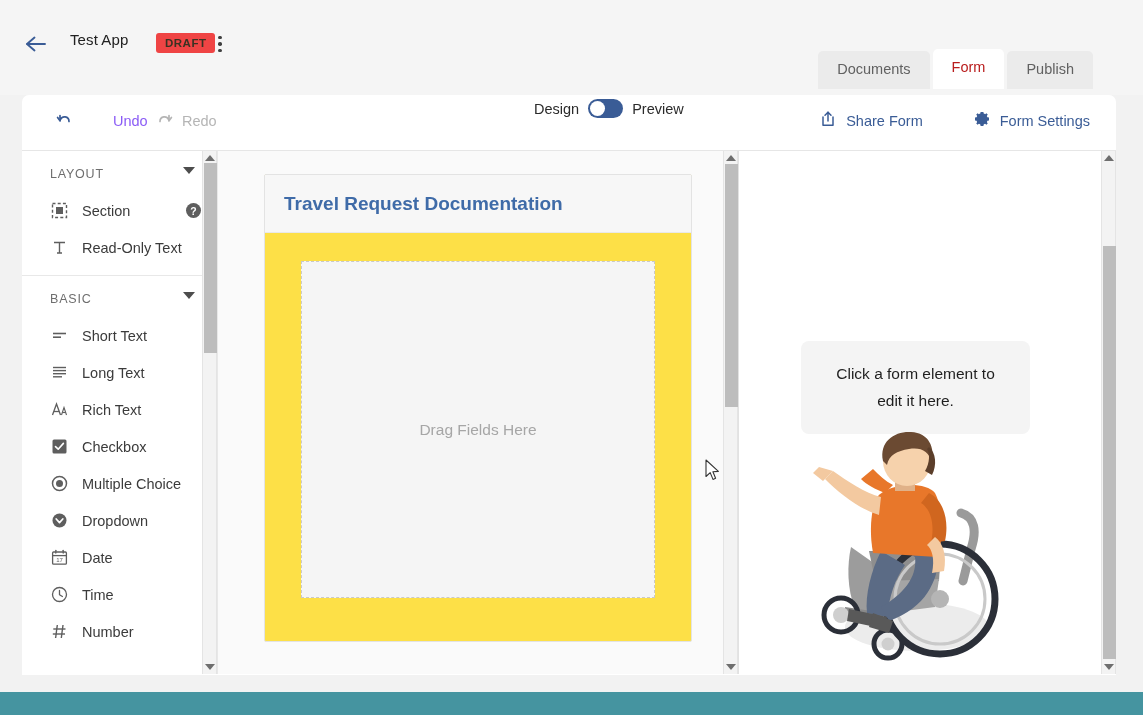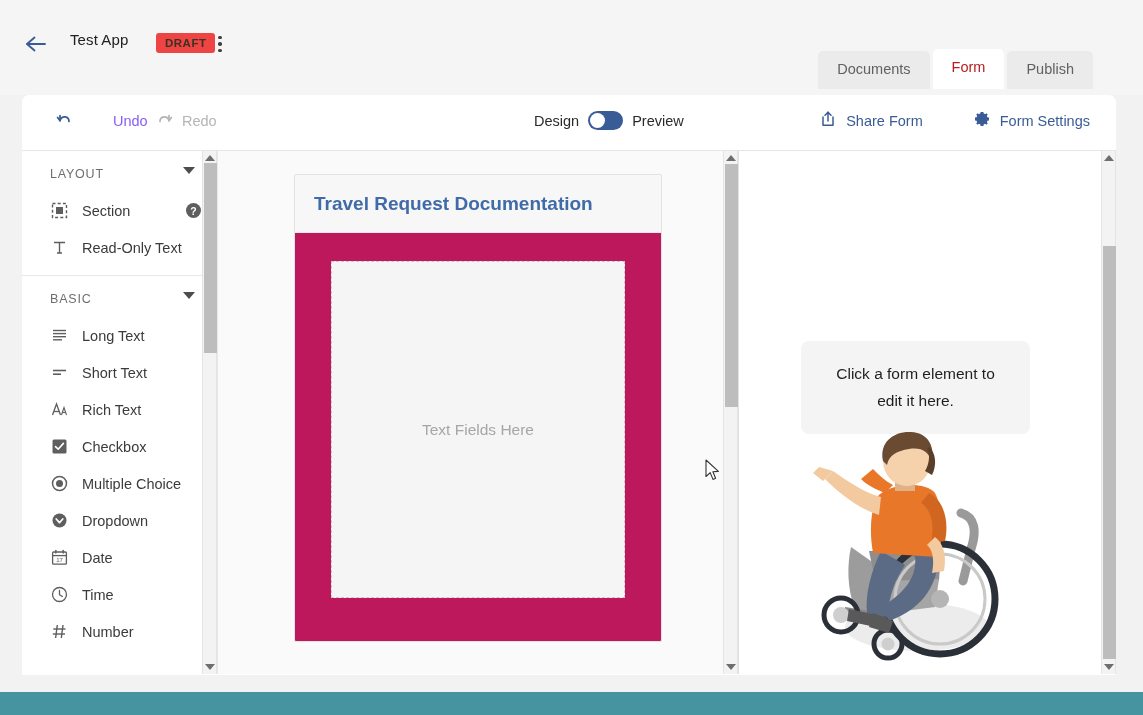--- a/index.html
+++ b/index.html
@@ -50,21 +50,21 @@
 
   
   .toolbar { position: relative; height: 56px; border-bottom: 1px solid #e6e6e6; }
   .tb-btn {
     position: absolute; display: flex; align-items: center; gap: 9px;
     font-size: 14.5px; cursor: pointer; top: 16px;
   }
   .tb-undo { left: 34px; color: #8b5cf6; gap: 40px; }
   .tb-redo { left: 134px; color: #b5b5b5; cursor: default; }
   .toggle-wrap {
-    position: absolute; left: 512px; top: 16px; display: flex; align-items: center; gap: 9px;
+    position: absolute; left: 512px; top: 4px; display: flex; align-items: center; gap: 9px;
     font-size: 14.5px; color: #2b2b2b;
   }
   .toggle {
     width: 35px; height: 19px; border-radius: 10px; background: #3a5c96;
     position: relative; cursor: pointer; flex: 0 0 auto;
   }
   .toggle .knob {
     position: absolute; left: 2px; top: 2px; width: 15px; height: 15px;
     border-radius: 50%; background: #ffffff;
   }
@@ -94,22 +94,22 @@
   .ficon { width: 19px; height: 19px; flex: 0 0 19px; display: flex; align-items: center; justify-content: center; color: #5e5e5e; }
   .help-dot {
     position: absolute; right: 16px; top: 11px; width: 15px; height: 15px; border-radius: 50%;
     background: #5e5e5e; color: #fff; font-size: 10.5px; font-weight: 700;
     display: flex; align-items: center; justify-content: center; cursor: pointer;
   }
 
   
   .canvas-col { position: relative; width: 521px; height: 523px; background: #fafafa; border-right: 1px solid #e2e2e2; }
   .form-card {
-    position: absolute; left: 0px; top: 23px; width: 368px; height: 468px;
-    margin-left: 1px; background: #be185d; border: 1px solid #e3e3e3; border-radius: 2px;
+    position: absolute; left: 0px; top: 23px; width: 428px; height: 468px;
+    margin-left: 1px; background: #fde047; border: 1px solid #e3e3e3; border-radius: 2px;
     left: 0; right: 0; margin: 0 auto;
   }
   .form-card-head {
     height: 58px; background: #f7f7f7; border-bottom: 1px solid #e9e9e9;
     display: flex; align-items: center; padding-left: 19px;
   }
   .form-card-head .ftitle { font-size: 19px; font-weight: 700; color: #3f6ba8; }
   .drop-zone {
     margin: 28px 36px; height: 337px; border: 1px dashed #c9c9c9; background: #f5f5f5;
     display: flex; align-items: center; justify-content: center;
@@ -263,37 +263,37 @@
         <div class="divider"></div>
 
         <div class="sec-head">
           <span>BASIC</span>
           <span class="caret"></span>
         </div>
 
         <div class="field-item">
           <span class="ficon">
             <svg width="17" height="17" viewBox="0 0 17 17">
+              <line x1="2" y1="6.5" x2="15" y2="6.5" stroke="#5e5e5e" stroke-width="1.6"></line>
+              <line x1="2" y1="10.2" x2="10" y2="10.2" stroke="#5e5e5e" stroke-width="1.6"></line>
+            </svg>
+          </span>
+          <span class="flabel">Short Text</span>
+        </div>
+
+        <div class="field-item">
+          <span class="ficon">
+            <svg width="17" height="17" viewBox="0 0 17 17">
               <line x1="2" y1="3.5" x2="15" y2="3.5" stroke="#5e5e5e" stroke-width="1.4"></line>
               <line x1="2" y1="6.6" x2="15" y2="6.6" stroke="#5e5e5e" stroke-width="1.4"></line>
               <line x1="2" y1="9.7" x2="15" y2="9.7" stroke="#5e5e5e" stroke-width="1.4"></line>
               <line x1="2" y1="12.8" x2="11" y2="12.8" stroke="#5e5e5e" stroke-width="1.4"></line>
             </svg>
           </span>
           <span class="flabel">Long Text</span>
-        </div>
-
-        <div class="field-item">
-          <span class="ficon">
-            <svg width="17" height="17" viewBox="0 0 17 17">
-              <line x1="2" y1="6.5" x2="15" y2="6.5" stroke="#5e5e5e" stroke-width="1.6"></line>
-              <line x1="2" y1="10.2" x2="10" y2="10.2" stroke="#5e5e5e" stroke-width="1.6"></line>
-            </svg>
-          </span>
-          <span class="flabel">Short Text</span>
         </div>
 
         <div class="field-item">
           <span class="ficon">
             <svg width="17" height="17" viewBox="0 0 17 17">
               <path d="M1.5 14 L5.5 3 L9.5 14" fill="none" stroke="#5e5e5e" stroke-width="1.3"></path>
               <line x1="3" y1="10.5" x2="8" y2="10.5" stroke="#5e5e5e" stroke-width="1.3"></line>
               <path d="M10.5 14 L13 6.5 L15.5 14" fill="none" stroke="#5e5e5e" stroke-width="1.1"></path>
               <line x1="11.5" y1="11.5" x2="14.5" y2="11.5" stroke="#5e5e5e" stroke-width="1.1"></line>
             </svg>
@@ -372,21 +372,21 @@
           <div class="arrow-dn"></div>
         </div>
       </div>
 
       <div class="canvas-col">
         <div class="form-card">
           <div class="form-card-head">
             <span class="ftitle">Travel Request Documentation</span>
           </div>
           <div class="drop-zone">
-            <span>Text Fields Here</span>
+            <span>Drag Fields Here</span>
           </div>
         </div>
 
         <div class="sb sb-canvas">
           <div class="arrow-up"></div>
           <div class="thumb" style="top:13px;height:243px;"></div>
           <div class="arrow-dn"></div>
         </div>
       </div>
 

